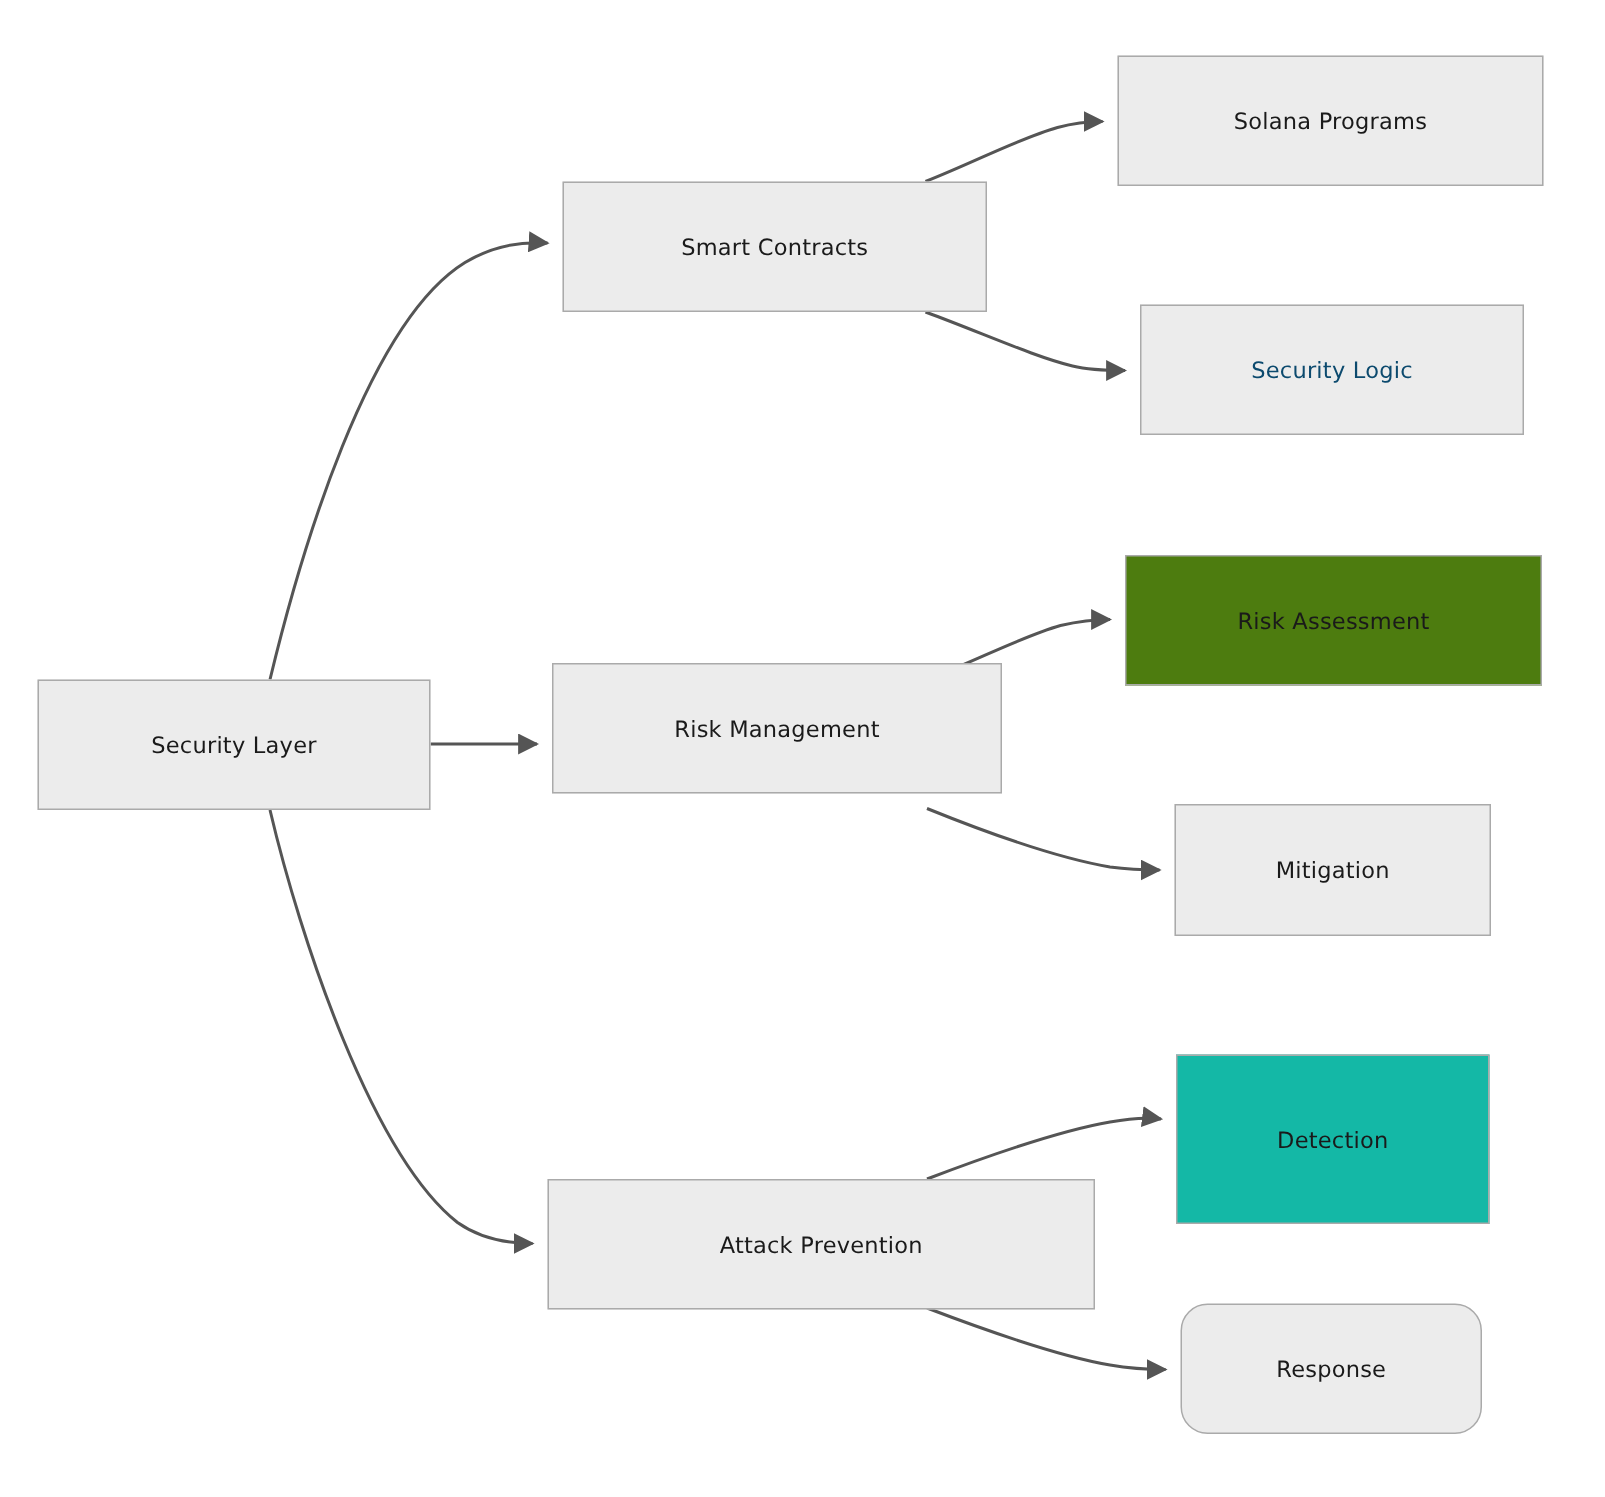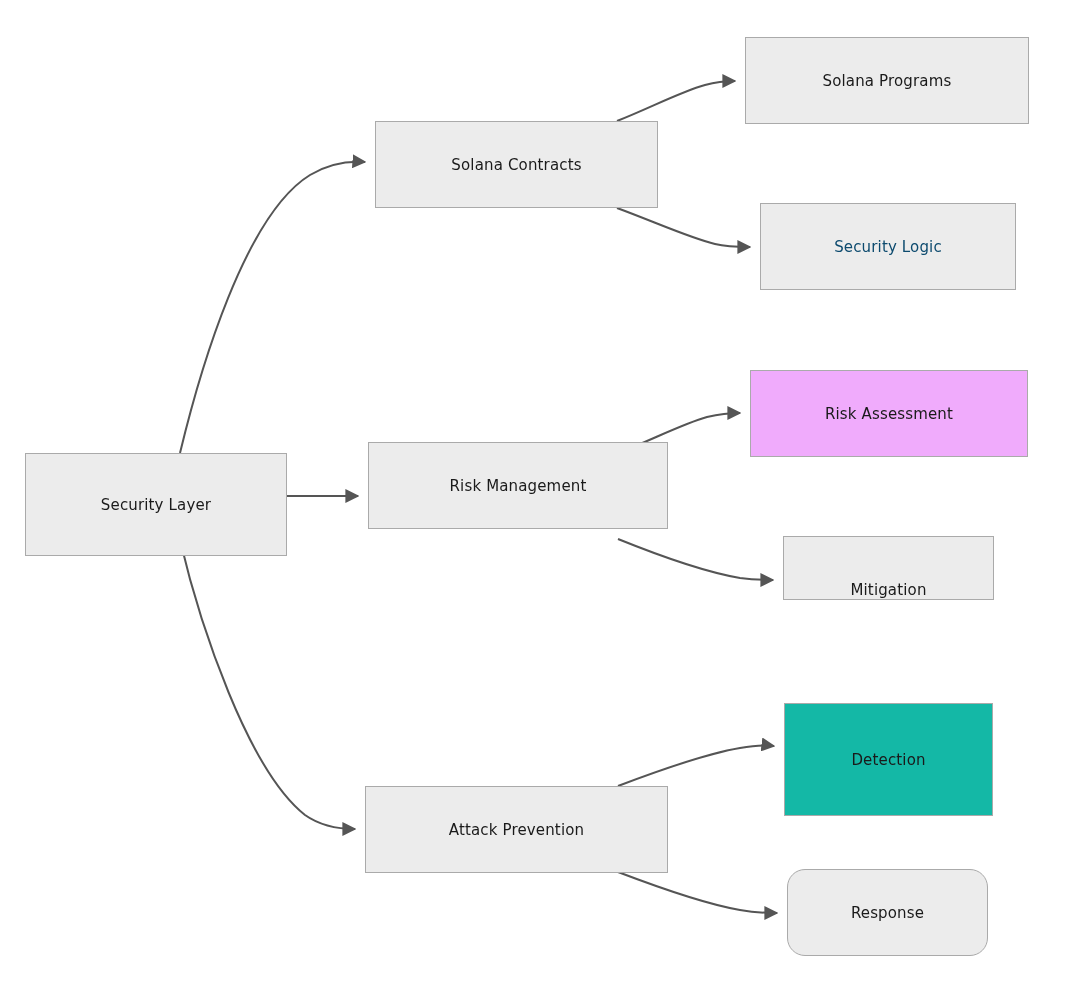--- a/index.html
+++ b/index.html
@@ -72,42 +72,42 @@
 
     <path class="flow-edge" marker-end="url(#arrow-head)" d="M 618,453 C 652,440 682,424 707,417 C 720,414 731,413 740,413" style="stroke: rgb(85, 85, 85);"></path>
 
     <path class="flow-edge" marker-end="url(#arrow-head)" d="M 618,539 C 660,556 705,572 740,578 C 755,580 765,580 773,580" style="stroke: rgb(85, 85, 85);"></path>
 
     <path class="flow-edge" marker-end="url(#arrow-head)" d="M 618,786 C 660,770 705,754 740,748 C 756,745 766,745 774,746" style="stroke: rgb(85, 85, 85);"></path>
 
     <path class="flow-edge" marker-end="url(#arrow-head)" d="M 618,872 C 660,888 705,904 740,910 C 757,913 768,913 777,913" style="stroke: rgb(85, 85, 85);"></path>
   </svg>
 
-  <div class="node-box" style="left: 25px; top: 453px; width: 262px; height: 103px; background: rgb(236, 236, 236); border-color: rgb(170, 170, 170);">
+  <div class="node-box" style="left: 25px; top: 453px; width: 262px; height: 87px; background: rgb(236, 236, 236); border-color: rgb(170, 170, 170);">
     <span class="node-label" style="color: rgb(26, 26, 26);">Security Layer</span>
   </div>
   <div class="node-box" style="left: 375px; top: 121px; width: 283px; height: 87px; background: rgb(236, 236, 236); border-color: rgb(170, 170, 170);">
-    <span class="node-label" style="color: rgb(26, 26, 26);">Solana Contracts</span>
+    <span class="node-label" style="color: rgb(26, 26, 26);">Smart Contracts</span>
   </div>
   <div class="node-box" style="left: 368px; top: 442px; width: 300px; height: 87px; background: rgb(236, 236, 236); border-color: rgb(170, 170, 170);">
     <span class="node-label" style="color: rgb(26, 26, 26);">Risk Management</span>
   </div>
-  <div class="node-box" style="left: 365px; top: 786px; width: 303px; height: 87px; background: rgb(236, 236, 236); border-color: rgb(170, 170, 170);">
+  <div class="node-box" style="left: 365px; top: 786px; width: 365px; height: 87px; background: rgb(236, 236, 236); border-color: rgb(170, 170, 170);">
     <span class="node-label" style="color: rgb(26, 26, 26);">Attack Prevention</span>
   </div>
   <div class="node-box" style="left: 745px; top: 37px; width: 284px; height: 87px; background: rgb(236, 236, 236); border-color: rgb(170, 170, 170);">
     <span class="node-label" style="color: rgb(26, 26, 26);">Solana Programs</span>
   </div>
   <div class="node-box" style="left: 760px; top: 203px; width: 256px; height: 87px; background: rgb(236, 236, 236); border-color: rgb(170, 170, 170);">
     <span class="node-label" style="color: #0c4a6e;">Security Logic</span>
   </div>
-  <div class="node-box" style="left: 750px; top: 370px; width: 278px; height: 87px; background: #f0abfc; border-color: rgb(170, 170, 170);">
+  <div class="node-box" style="left: 750px; top: 370px; width: 278px; height: 87px; background: #4d7c0f; border-color: rgb(170, 170, 170);">
     <span class="node-label" style="color: rgb(26, 26, 26);">Risk Assessment</span>
   </div>
-  <div class="node-box" style="left: 783px; top: 536px; width: 211px; height: 64px; background: rgb(236, 236, 236); border-color: rgb(170, 170, 170); align-items: flex-end;">
+  <div class="node-box" style="left: 783px; top: 536px; width: 211px; height: 88px; background: rgb(236, 236, 236); border-color: rgb(170, 170, 170);">
     <span class="node-label" style="color: rgb(26, 26, 26);">Mitigation</span>
   </div>
   <div class="node-box" style="left: 784px; top: 703px; width: 209px; height: 113px; background: #14b8a6; border-color: rgb(170, 170, 170);">
     <span class="node-label" style="color: rgb(26, 26, 26);">Detection</span>
   </div>
   <div class="node-box" style="left: 787px; top: 869px; width: 201px; height: 87px; background: rgb(236, 236, 236); border-color: rgb(170, 170, 170); border-radius: 18px;">
     <span class="node-label" style="color: rgb(26, 26, 26);">Response</span>
   </div>
 
 </div>

